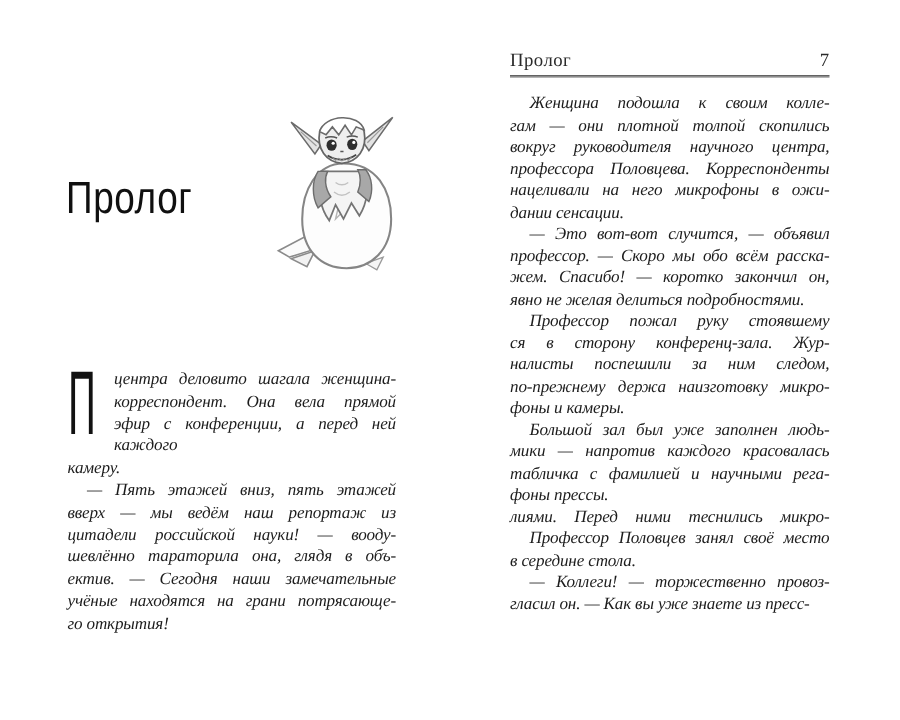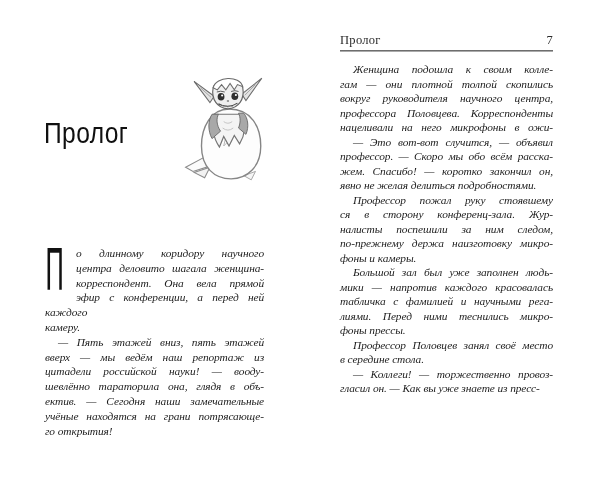--- a/index.html
+++ b/index.html
@@ -65,21 +65,20 @@
     <path d="M33.5,17 Q37,15.5 41,17 M47,16.5 Q50.5,15 54,16.5" fill="none" stroke="#555" stroke-width="0.9"></path>
     <path d="M43,25.5 L45,25.5" stroke="#555" stroke-width="1"></path>
     <path d="M35,28 Q44,33.5 53,27.5" fill="none" stroke="#474747" stroke-width="1.1"></path>
     <path d="M38,29.2 L40,31 L42,29.8 L44,31.4 L46,29.8 L48,31 L50,29" fill="none" stroke="#8f8f8f" stroke-width="0.7"></path>
   </svg>
 
   <div class="body-col left-body" id="left-body">
     <div class="dropcap">
         <span>П</span>
       </div>
-  <div class="line">о длинному коридору научного</div>
       <div class="line">центра деловито шагала женщина-</div>
       <div class="line">корреспондент. Она вела прямой</div>
       <div class="line">эфир с конференции, а перед ней каждого</div>
       <div class="line last">камеру.</div>
       <div class="line first">— Пять этажей вниз, пять этажей</div>
       <div class="line">вверх — мы ведём наш репортаж из</div>
       <div class="line">цитадели российской науки! — вооду-</div>
       <div class="line">шевлённо тараторила она, глядя в объ-</div>
       <div class="line">ектив. — Сегодня наши замечательные</div>
       <div class="line">учёные находятся на грани потрясающе-</div>
@@ -91,33 +90,34 @@
     <span>7</span>
   </div>
   <div class="head-rule"></div>
 
   <div class="body-col right-body" id="right-body">
       <div class="line first">Женщина подошла к своим колле-</div>
       <div class="line">гам — они плотной толпой скопились</div>
       <div class="line">вокруг руководителя научного центра,</div>
       <div class="line">профессора Половцева. Корреспонденты</div>
       <div class="line">нацеливали на него микрофоны в ожи-</div>
+      <div class="line last">дании сенсации.</div>
       <div class="line first">— Это вот-вот случится, — объявил</div>
       <div class="line">профессор. — Скоро мы обо всём расска-</div>
       <div class="line">жем. Спасибо! — коротко закончил он,</div>
       <div class="line last">явно не желая делиться подробностями.</div>
       <div class="line first">Профессор пожал руку стоявшему</div>
       <div class="line">ся в сторону конференц-зала. Жур-</div>
       <div class="line">налисты поспешили за ним следом,</div>
       <div class="line">по-прежнему держа наизготовку микро-</div>
       <div class="line last">фоны и камеры.</div>
       <div class="line first">Большой зал был уже заполнен людь-</div>
       <div class="line">мики — напротив каждого красовалась</div>
       <div class="line">табличка с фамилией и научными рега-</div>
+      <div class="line last">фоны прессы.</div>
       <div class="line">лиями. Перед ними теснились микро-</div>
-      <div class="line last">фоны прессы.</div>
       <div class="line first">Профессор Половцев занял своё место</div>
       <div class="line last">в середине стола.</div>
       <div class="line first">— Коллеги! — торжественно провоз-</div>
       <div class="line last">гласил он. — Как вы уже знаете из пресс-</div>
     </div>
 
 </div>
 
 </body></html>

